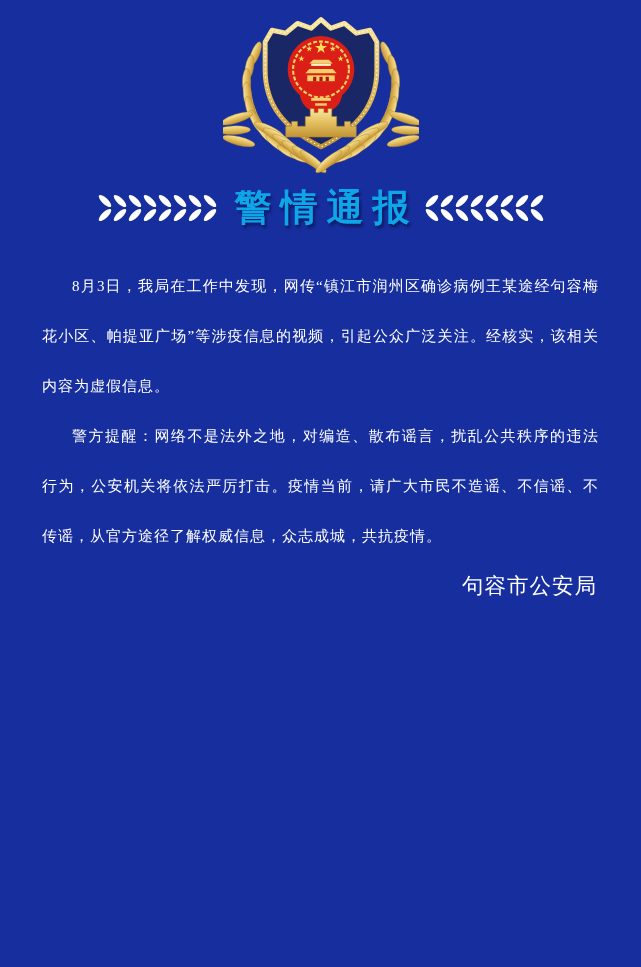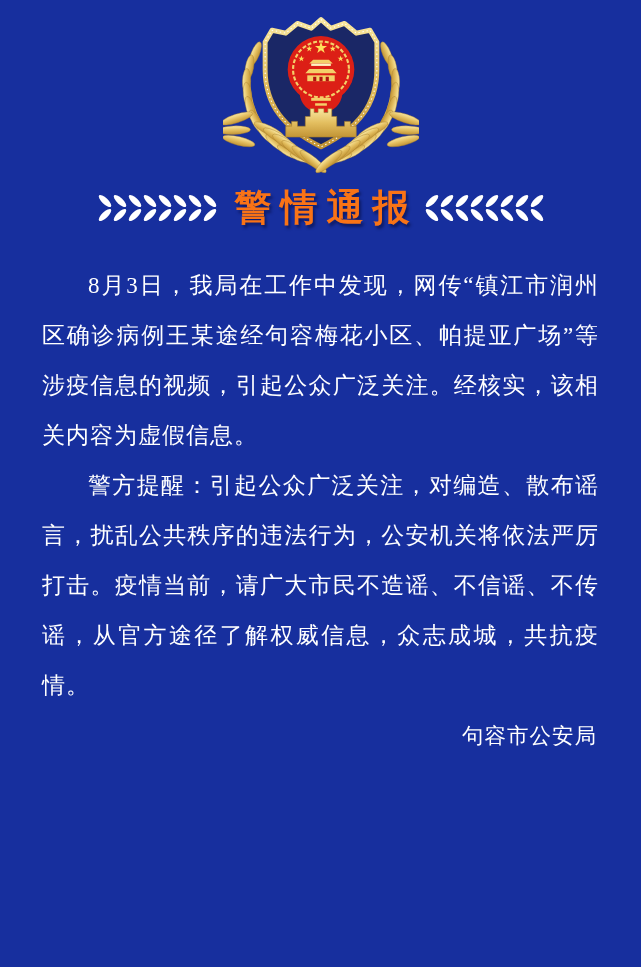--- a/index.html
+++ b/index.html
@@ -27,35 +27,35 @@
     display:flex;
     align-items:center;
     justify-content:center;
   }
   .title-row h1{
     margin:0 4px 0 16px;
     font-family:Liberation Sans, sans-serif;
     font-weight:900;
     font-size:37px;
     letter-spacing:9px;
-    color:#f97316;
+    color:#0ea5e9;
     text-shadow:2px 3px 3px rgba(0,0,30,0.45);
     white-space:nowrap;
   }
   .chev{display:block;}
   .mirror{transform:scaleX(-1);}
 
   
   .notice-body{
     margin-top:28px;
     padding:0 42px;
   }
   .notice-body p{
     margin:0;
-    font-size:23px;
+    font-size:15px;
     line-height:50px;
     text-align:justify;
     text-indent:2em;
     letter-spacing:1px;
     color:#FFFFFF;
   }
 
   
   .signature{
     padding:0 44px;
@@ -183,21 +183,21 @@
         <ellipse cx="83" cy="29" rx="8.2" ry="3" transform="rotate(-44 83 29)"></ellipse>
       <ellipse cx="98" cy="15" rx="8.2" ry="3" transform="rotate(44 98 15)"></ellipse>
         <ellipse cx="98" cy="29" rx="8.2" ry="3" transform="rotate(-44 98 29)"></ellipse>
       <ellipse cx="113" cy="15" rx="8.2" ry="3" transform="rotate(44 113 15)"></ellipse>
         <ellipse cx="113" cy="29" rx="8.2" ry="3" transform="rotate(-44 113 29)"></ellipse>
     </svg>
   </div>
 
   <div class="notice-body">
     <p>8月3日，我局在工作中发现，网传“镇江市润州区确诊病例王某途经句容梅花小区、帕提亚广场”等涉疫信息的视频，引起公众广泛关注。经核实，该相关内容为虚假信息。</p>
-    <p>警方提醒：引起公众广泛关注，对编造、散布谣言，扰乱公共秩序的违法行为，公安机关将依法严厉打击。疫情当前，请广大市民不造谣、不信谣、不传谣，从官方途径了解权威信息，众志成城，共抗疫情。</p>
+    <p>警方提醒：网络不是法外之地，对编造、散布谣言，扰乱公共秩序的违法行为，公安机关将依法严厉打击。疫情当前，请广大市民不造谣、不信谣、不传谣，从官方途径了解权威信息，众志成城，共抗疫情。</p>
   </div>
 
   <div class="signature">
     <p>句容市公安局</p>
 
   </div>
 
 </div>
 
 </body></html>

